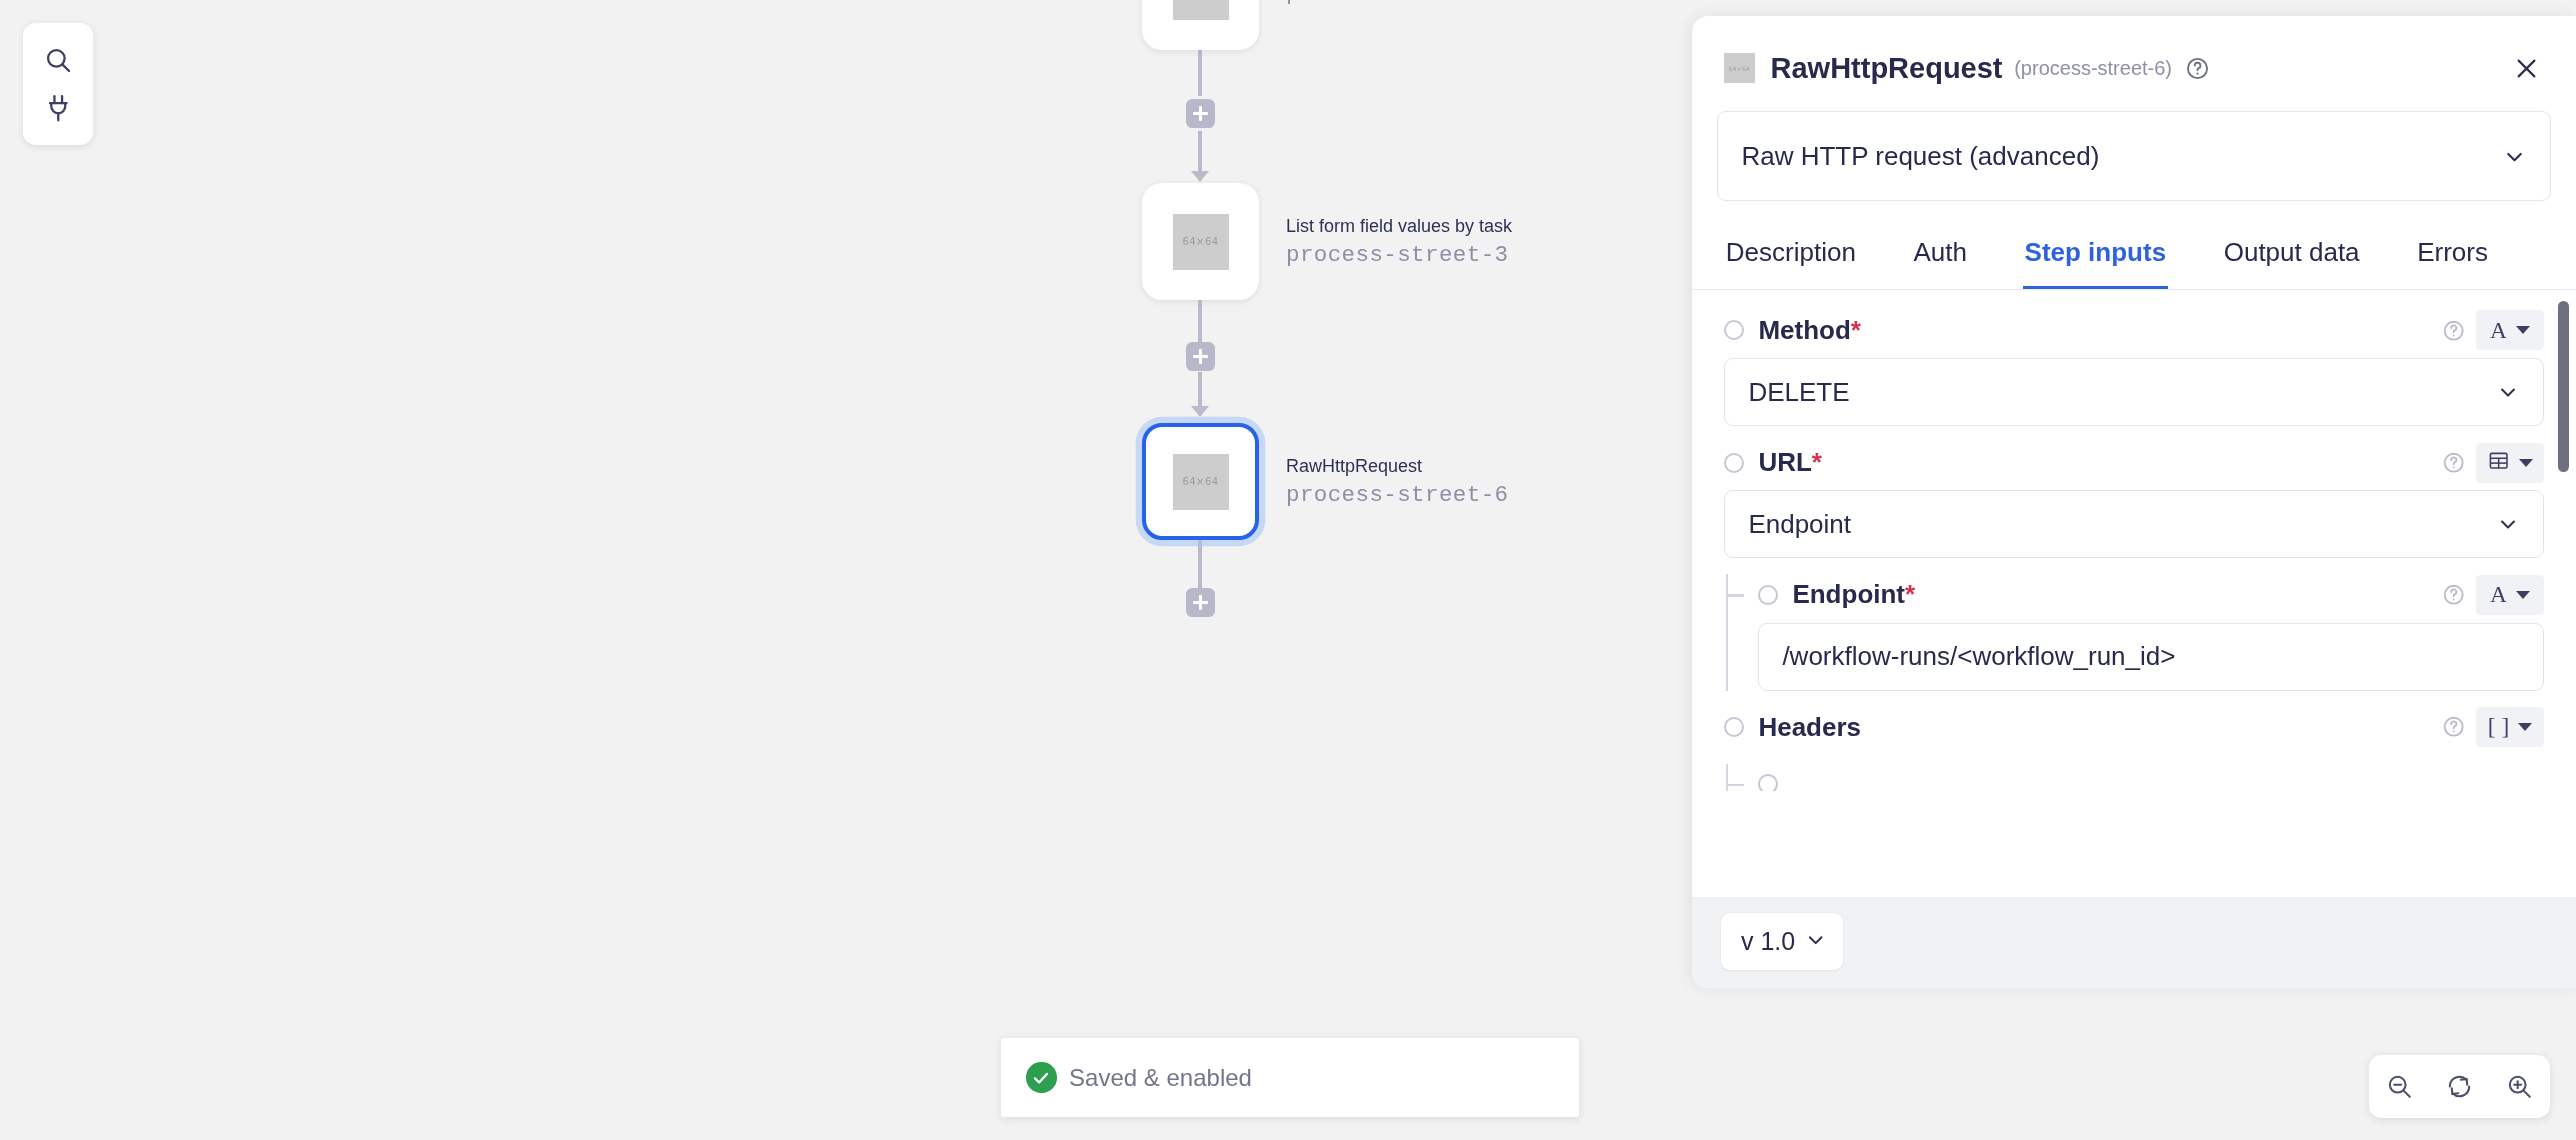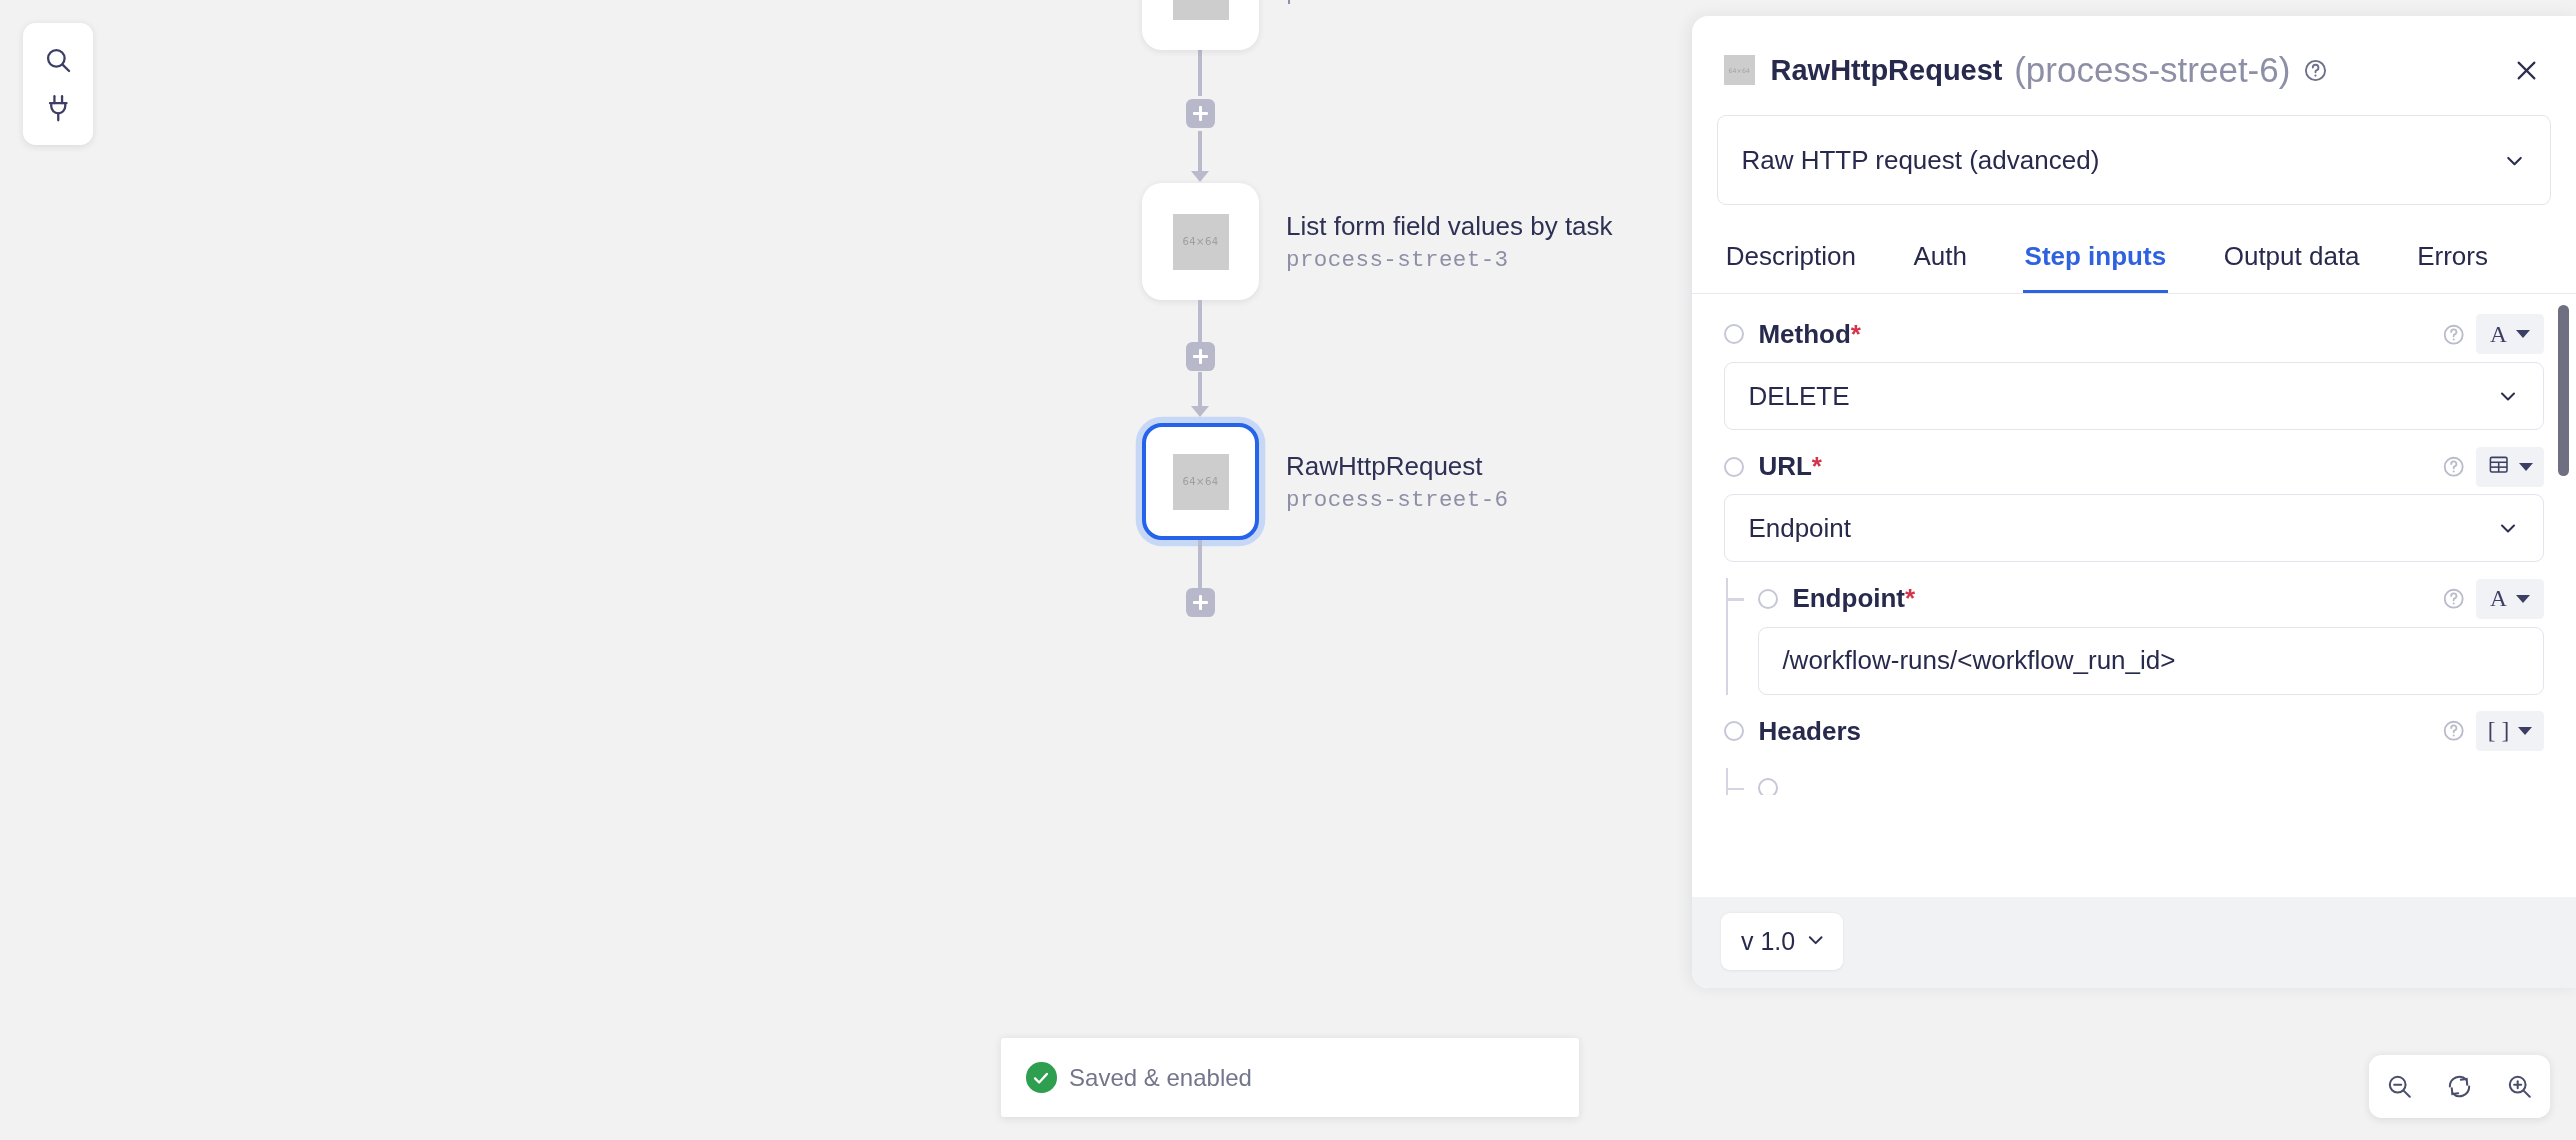--- a/index.html
+++ b/index.html
@@ -41,21 +41,21 @@
     box-shadow: 0 0 0 6.3px #c7d8f7;
   }
   .node-thumb {
     width: 56px; height: 56px; background: #cdcdcd;
     display: flex; align-items: center; justify-content: center;
     font-family: "DejaVu Sans", sans-serif;
     font-size: 10px; color: #9e9e9e; letter-spacing: 0.4px;
   }
   .node-meta { margin-left: 27px; }
   .node-title {
-    font-size: 26px; color: #2e3154; font-weight: 400;
+    font-size: 18px; color: #2e3154; font-weight: 400;
     line-height: 1.25; white-space: nowrap;
   }
   .node-sub {
     font-family: "Liberation Mono", monospace;
     font-size: 22.5px; color: #8d8fa6; margin-top: 3.6px;
     letter-spacing: 0.4px; white-space: nowrap;
   }
 
   .conn-line {
     position: absolute; width: 3.6px; background: #b9bbcd;
@@ -128,21 +128,21 @@
   .head-thumb {
     width: 30.5px; height: 30.5px; background: #cdcdcd; flex: none;
     display: flex; align-items: center; justify-content: center;
     font-family: "DejaVu Sans", sans-serif; font-size: 6.3px; color: #a5a5a5;
   }
   .head-title {
     margin-left: 16px; font-size: 29px; font-weight: 700; color: #272a4d;
     white-space: nowrap;
   }
   .head-id {
-    margin-left: 11.7px; font-size: 35px; color: #8d8fa6; white-space: nowrap;
+    margin-left: 11.7px; font-size: 20px; color: #8d8fa6; white-space: nowrap;
   }
   .help-ic { margin-left: 12.6px; display: flex; cursor: pointer; flex: none; }
   .close-btn {
     margin-left: auto; cursor: pointer; display: flex;
     width: 36px; height: 36px; align-items: center; justify-content: center;
   }
 
   .op-select-wrap { padding: 16px 25px 23.4px 25px; flex: none; }
   .op-select {
     height: 90px; border: 0.9px solid #e3e4ec; border-radius: 9px;

